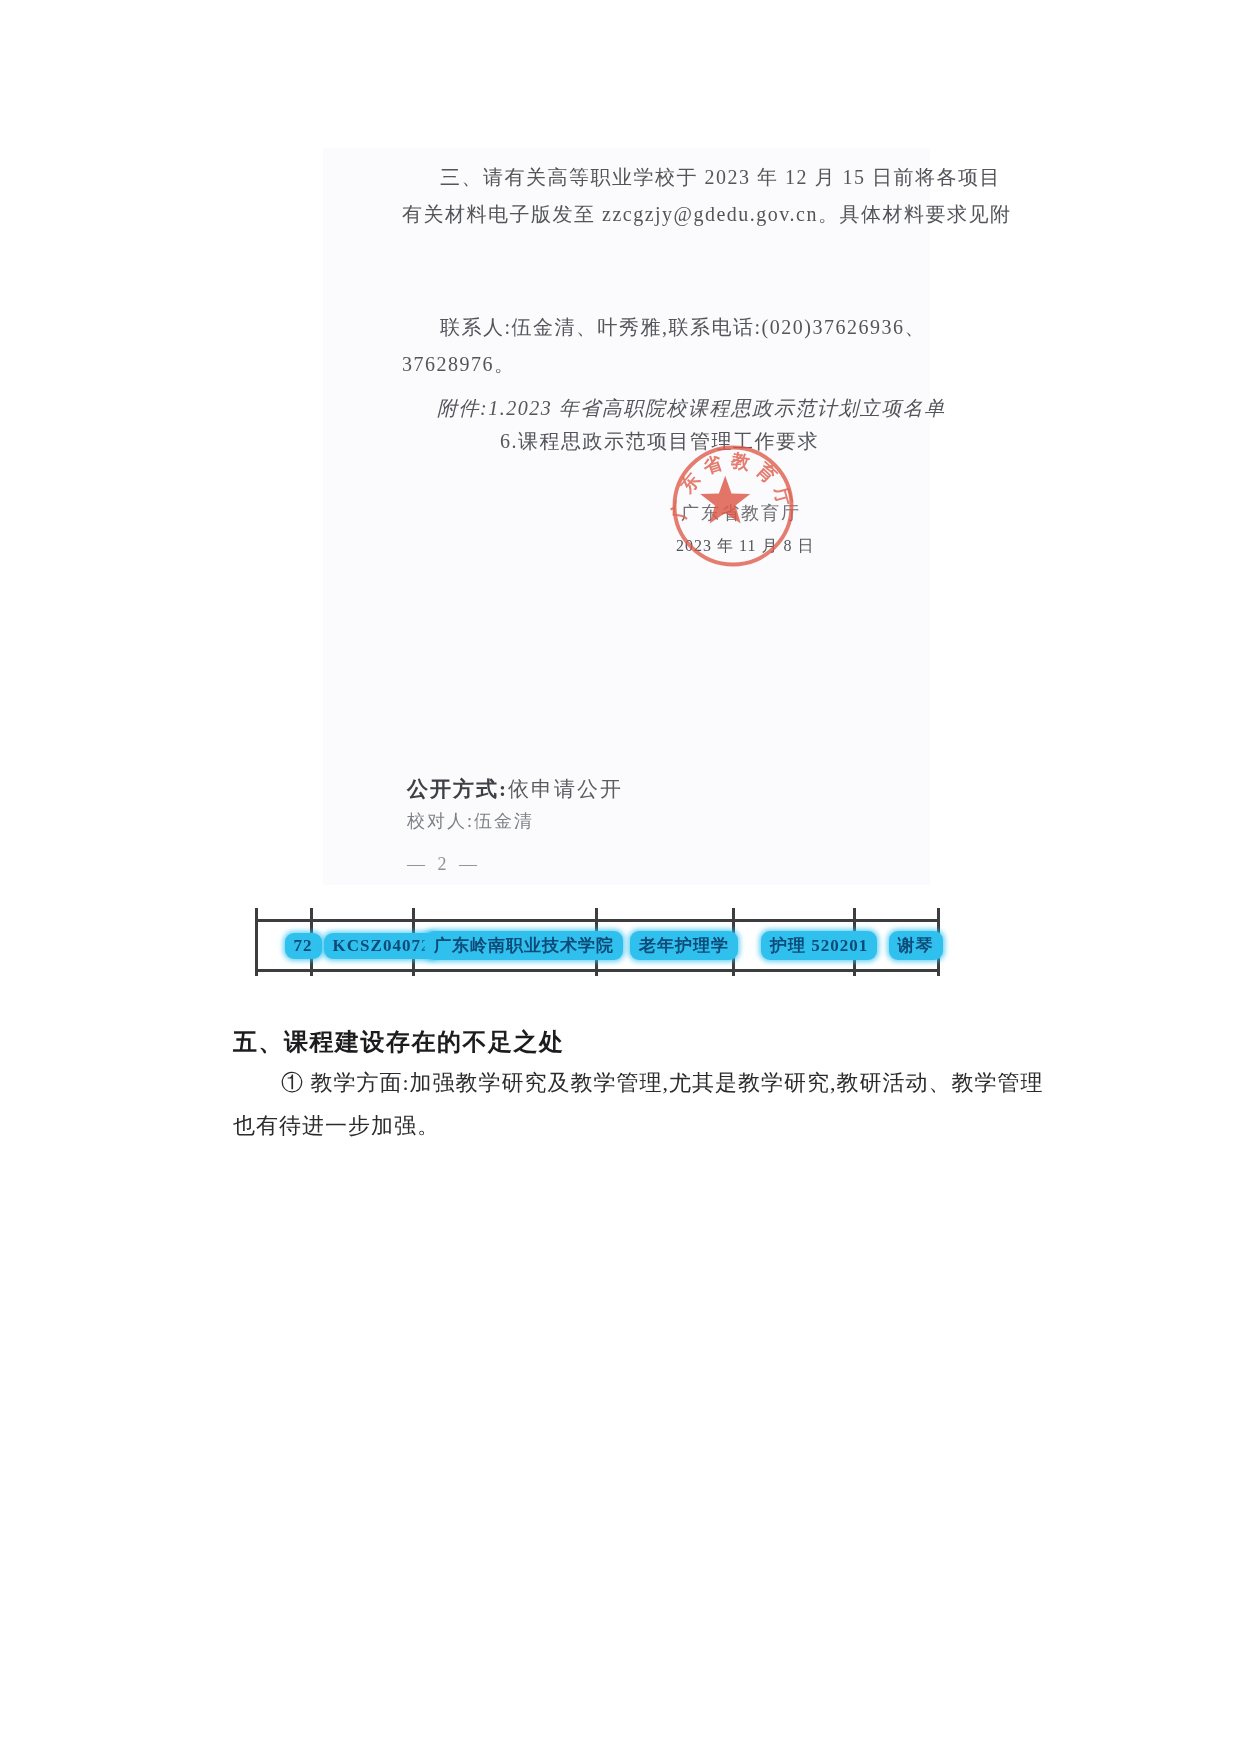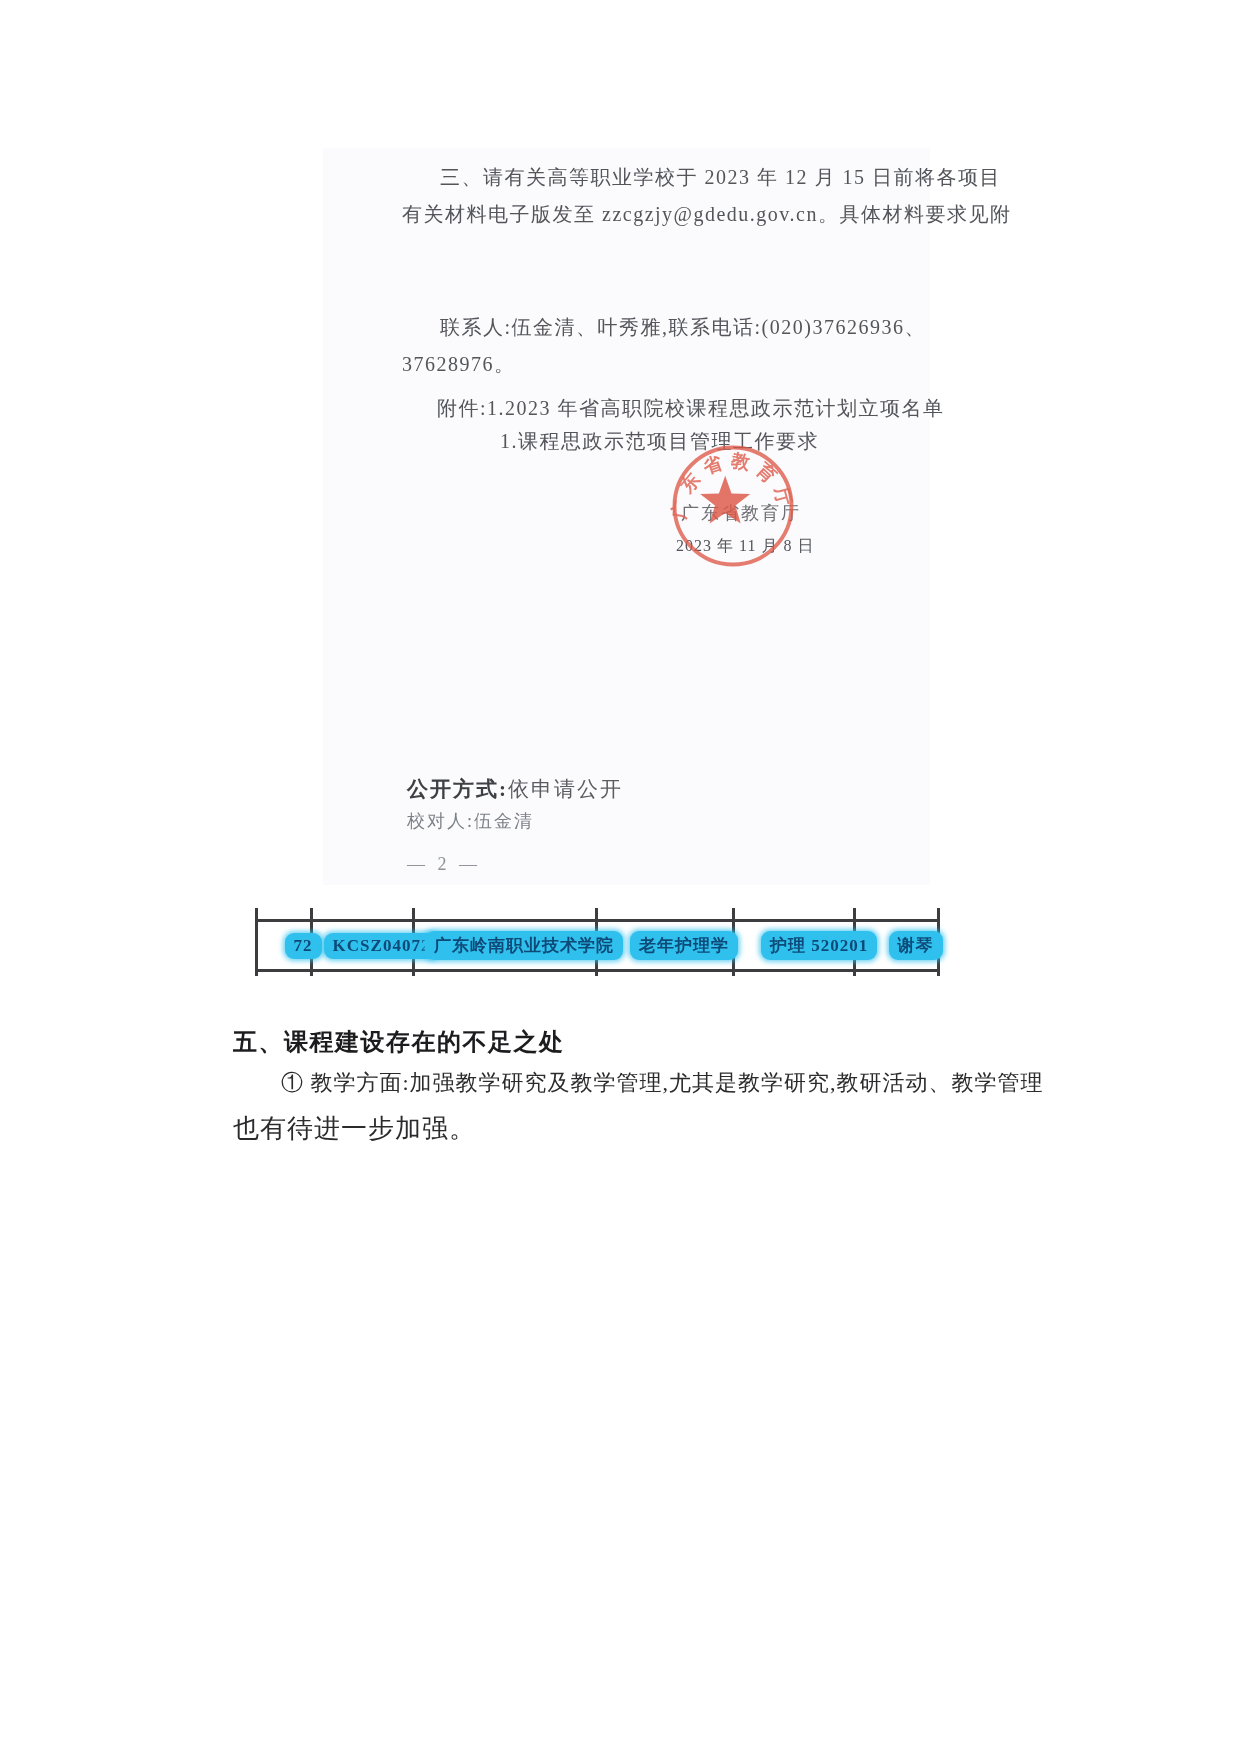--- a/index.html
+++ b/index.html
@@ -12,21 +12,21 @@
   
   .scan {
     position:absolute; left:323px; top:148px; width:607px; height:737px;
     background:#fbfbfd; color:#54555b; font-size:20px; letter-spacing:1.5px;
     filter:blur(0.4px);
   }
   .scan-line { position:absolute; left:79px; white-space:nowrap; }
   .indent { left:117px; }
   .l0 { top:16px; }  .l1 { top:53px; }  .l2 { top:91px; }
   .l3 { top:128px; } .l4 { top:166px; } .l5 { top:203px; }
-  .a0 { top:247px; left:114px; }
+  .a0 { top:247px; left:114px;font-style:italic; }
   .a1 { top:280px; left:177px; }
 
   .agency-print { position:absolute; left:358px; top:353px; font-size:18px; color:#6e6e74; letter-spacing:2px; white-space:nowrap; }
   .date-print   { position:absolute; left:353px; top:388px; font-size:16px; color:#55565c; letter-spacing:1px; white-space:nowrap; }
 
   .seal { position:absolute; left:332px; top:282px; width:156px; height:156px; opacity:0.9; }
 
   .publish { position:absolute; left:84px; top:627px; font-size:21px; letter-spacing:2px; white-space:nowrap; }
   .publish b { color:#3f4045; }
   .publish span { color:#5b5c62; }
@@ -41,33 +41,33 @@
   .cell { position:absolute; top:14px; height:47px; display:flex; align-items:center; justify-content:center;padding-left:40px; }
   .hl {
     background:#2fc0ee; color:#0d4a78; font-weight:bold; font-size:17px;
     padding:3px 9px; border-radius:9px; white-space:nowrap; letter-spacing:1px;
     box-shadow:0 0 5px 2px rgba(47,192,238,0.7);
   }
 
   
   .rep-heading { position:absolute; left:233px; top:1026px; font-size:24px; font-weight:bold; color:#1c1c1e; letter-spacing:1.5px; white-space:nowrap; }
   .rep-line1   { position:absolute; left:281px; top:1068px; font-size:22px; color:#2b2b2d; letter-spacing:1px; white-space:nowrap; }
-  .rep-line2   { position:absolute; left:233px; top:1111px; font-size:26px; color:#2b2b2d; letter-spacing:1px; white-space:nowrap; }
+  .rep-line2   { position:absolute; left:233px; top:1111px; font-size:22px; color:#2b2b2d; letter-spacing:1px; white-space:nowrap; }
 </style>
 </head>
 <body>
 
 <div class="scan">
   <div class="scan-line l0 indent">三、请有关高等职业学校于 2023 年 12 月 15 日前将各项目</div>
   <div class="scan-line l1">有关材料电子版发至 zzcgzjy@gdedu.gov.cn。具体材料要求见附</div>
   <div class="scan-line l4 indent">联系人:伍金清、叶秀雅,联系电话:(020)37626936、</div>
   <div class="scan-line l5">37628976。</div>
 
   <div class="scan-line a0">附件:1.2023 年省高职院校课程思政示范计划立项名单</div>
-  <div class="scan-line a1">1.课程思政示范项目管理工作要求</div>
+  <div class="scan-line a1">6.课程思政示范项目管理工作要求</div>
 
   <div class="agency-print">广东省教育厅</div>
   <div class="date-print">2023 年 11 月 8 日</div>
 
   <svg class="seal" viewBox="0 0 160 160">
     <circle cx="80" cy="78" r="60" fill="none" stroke="#dd5745" stroke-width="4" opacity="0.85"></circle>
     <polygon points="72,47 78.5,65.1 97.7,65.7 82.5,77.4 87.9,95.8 72,85 56.1,95.8 61.5,77.4 46.3,65.7 65.5,65.1" fill="#dd5745" opacity="0.9"></polygon>
     <defs>
       <path id="sealArc" d="M 33,96 A 48,48 0 1 1 127,96" fill="none"></path>
     </defs>

